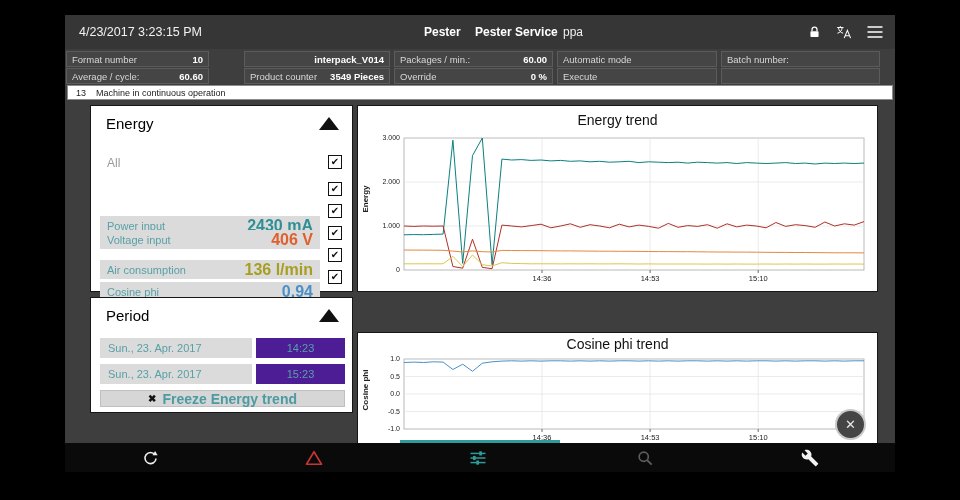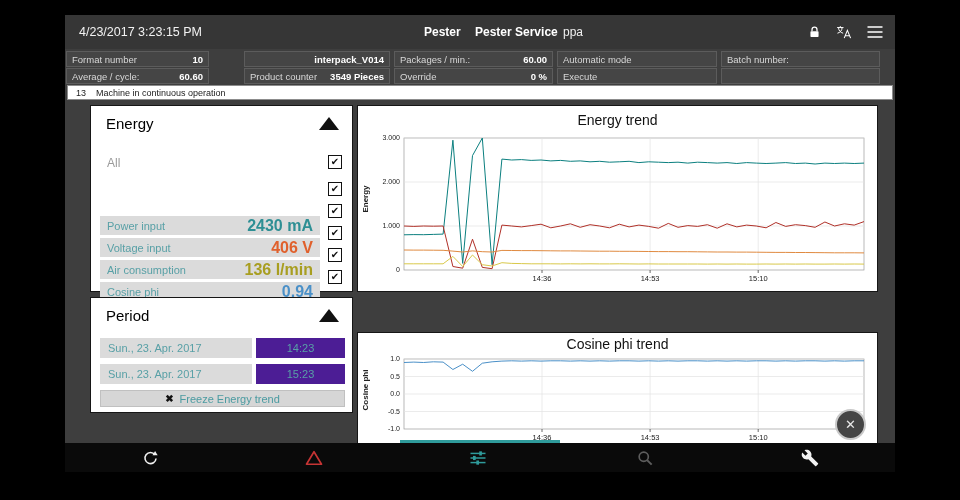--- a/index.html
+++ b/index.html
@@ -52,21 +52,21 @@
           line-height:1;cursor:pointer;}
 
   
   .pdate{position:absolute;left:9px;width:152px;height:20px;background:#dbdbdb;color:#58a0a6;font-size:11px;
          display:flex;align-items:center;padding-left:8px;box-sizing:border-box;cursor:pointer;}
   .ptime{position:absolute;left:165px;width:89px;height:20px;background:#4c1d95;color:#58a0a6;font-size:11px;
          display:flex;align-items:center;justify-content:center;box-sizing:border-box;cursor:pointer;}
   .freeze{position:absolute;left:9px;top:92px;width:245px;height:17px;background:#d6d6d6;border:1px solid #c0c0c0;
           box-sizing:border-box;display:flex;align-items:center;justify-content:center;gap:6px;cursor:pointer;}
   .fx{font-size:10px;color:#111;font-weight:700;}
-  .flabel{font-size:11px;color:#4b9ba1;}
+  .flabel{font-size:14px;color:#4b9ba1;font-weight:bold;}
 
   
   .trend-title{position:absolute;top:6px;left:0;right:0;text-align:center;font-size:14px;color:#111;}
   .trend-cosine .trend-title{top:3px;}
   .ylab{position:absolute;left:3px;top:50%;transform:translateY(-50%) rotate(180deg);writing-mode:vertical-rl;
         font-size:8px;font-weight:700;color:#222;white-space:nowrap;}
   .trend-energy svg{position:absolute;left:12px;top:26px;}
   .trend-cosine svg{position:absolute;left:12px;top:22px;}
   svg text{font-family:"Liberation Sans",sans-serif;}
 
@@ -167,21 +167,21 @@
         </div>
 
       <div class="erow" style="top:74px">
         <span class="elabel">Power input</span>
         <span class="evalue" style="color: rgb(46, 143, 148);">2430 mA</span>
       </div>
       <div class="echeck" style="top:76px">
           <span>✔</span>
         </div>
 
-      <div class="erow" style="top:96px">
+      <div class="erow" style="top:88px">
         <span class="elabel">Voltage input</span>
         <span class="evalue" style="color: rgb(224, 96, 44);">406 V</span>
       </div>
       <div class="echeck" style="top:98px">
           <span>✔</span>
         </div>
 
       <div class="erow" style="top:118px">
         <span class="elabel">Air consumption</span>
         <span class="evalue" style="color: rgb(168, 158, 32);">136 l/min</span>

